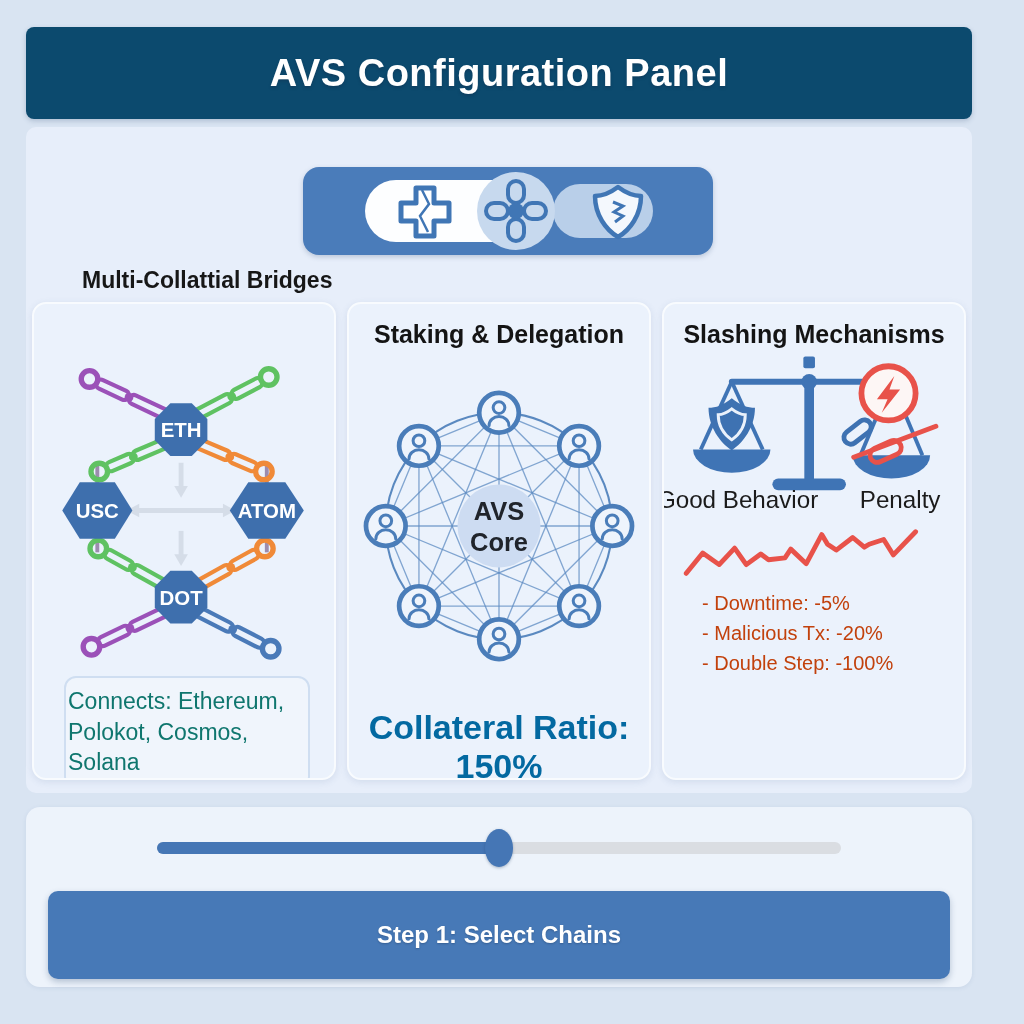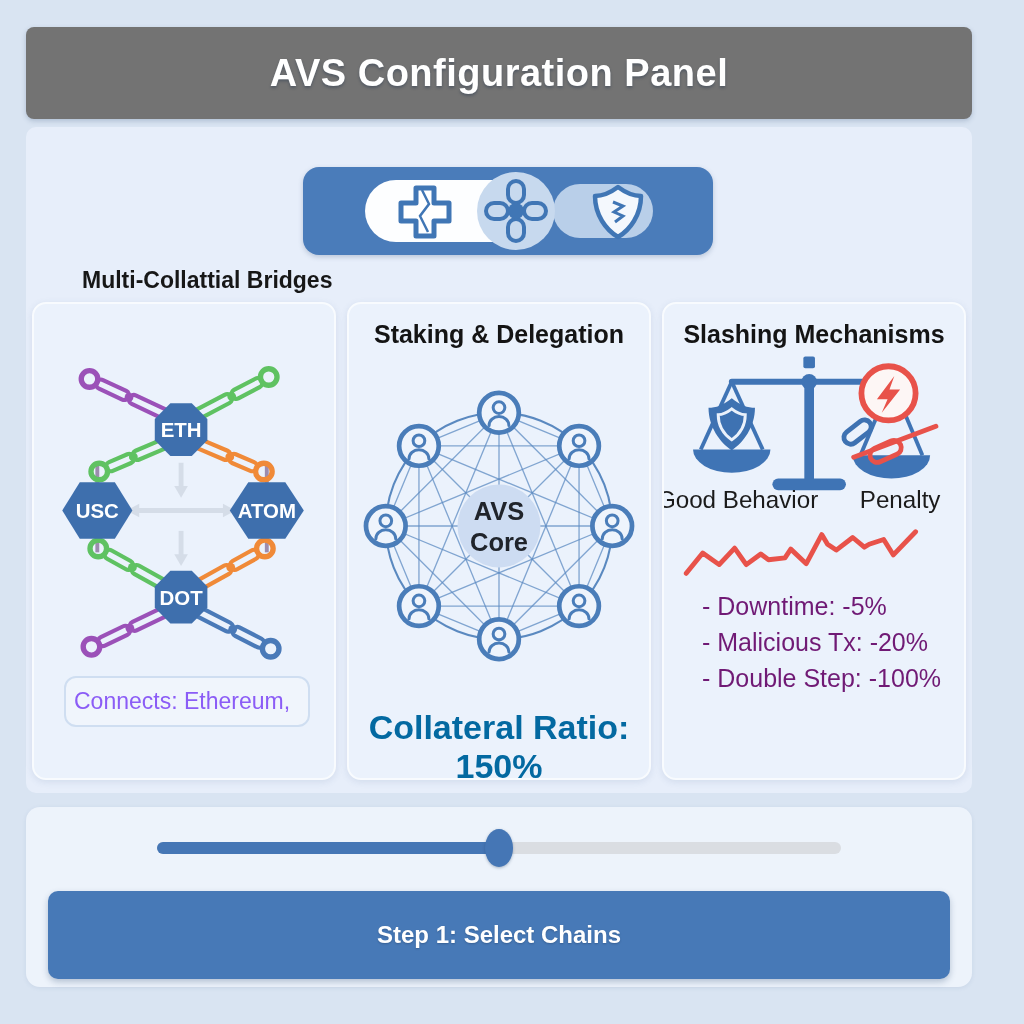--- a/index.html
+++ b/index.html
@@ -6,21 +6,21 @@
   body{
     width:1024px;height:1024px;overflow:hidden;
     background:#d9e4f2;
     font-family:"Liberation Sans", sans-serif;
     color:#1c1c1c;
   }
   .page{width:1024px;height:1024px;position:relative;}
   
   .header{
     position:absolute;left:26px;top:27px;width:946px;height:92px;
-    background:#737373;border-radius:8px;
+    background:#0c4a6e;border-radius:8px;
     display:flex;align-items:center;justify-content:center;
     box-shadow:0 2px 5px rgba(50,80,120,.25);
   }
   .header .title{
     color:#fff;font-size:38px;font-weight:700;letter-spacing:.5px;
     text-shadow:0 2px 3px rgba(20,40,70,.35);
   }
   
   .content{
     position:absolute;left:26px;top:127px;width:946px;height:666px;
@@ -62,21 +62,21 @@
     box-shadow:0 2px 7px rgba(70,100,150,.13);
     position:relative;overflow:hidden;margin-top:10px;
   }
   .panel-title{
     text-align:center;font-size:25px;font-weight:700;color:#141414;
     margin-top:16px;height:30px;
   }
   .note{
     position:absolute;left:30px;right:24px;top:372px;
     background:#f0f5fc;border:2px solid #cfdef1;border-radius:12px;
-    padding:8px 8px;font-size:23px;color:#8b5cf6;line-height:1.33;
+    padding:8px 2px;font-size:23px;color:#0f766e;line-height:1.33;
   }
   .collateral{
     text-align:center;font-size:34px;font-weight:700;color:#0369a1;margin-top:2px;
   }
   
   .slider{position:relative;cursor:pointer;}
   .slider .track{position:absolute;left:0;right:0;background:#dadde2;border-radius:6px;}
   .slider .fill{height:100%;background:#4576b5;border-radius:6px;}
   .slider-mid{width:226px;height:26px;margin:8px auto 0;}
   .slider-mid .track{top:9px;height:8px;}
@@ -85,21 +85,21 @@
     background:#d4d6d9;border:1px solid #c3c6ca;box-shadow:0 1px 2px rgba(0,0,0,.15);
   }
   .slider-big{width:684px;height:38px;margin:22px auto 0;}
   .slider-big .track{top:13px;height:12px;}
   .slider-big .knob{
     position:absolute;top:0;width:28px;height:38px;border-radius:50%;
     background:#4576b5;box-shadow:0 1px 3px rgba(30,60,100,.35);
   }
   
   .penalties{margin:4px 0 0 38px;}
-  .penalty-item{font-size:25px;color:#701a75;margin-bottom:7px;}
+  .penalty-item{font-size:20px;color:#c2410c;margin-bottom:7px;}
   
   .footer{
     position:absolute;left:26px;top:807px;width:946px;height:180px;
     background:#edf3fb;border-radius:14px;
     box-shadow:0 1px 4px rgba(70,100,150,.1);
   }
   .buttons{display:flex;margin:24px 22px 0;}
   .btn{
     flex:1;height:88px;border:none;border-radius:10px;cursor:pointer;
     background:#4779b7;color:#fff;font-family:"Liberation Sans",sans-serif;
@@ -243,20 +243,21 @@
             <polygon points="201,207 220,178 258,178 277,207 258,236 220,236" fill="#3e6fad"></polygon>
             <text x="239" y="215" text-anchor="middle" fill="#fff" font-size="21" font-weight="700">ATOM</text>
           </g>
           <g>
             <polygon points="178,285 162,269 140,269 124,285 124,307 140,323 162,323 178,307" fill="#3e6fad"></polygon>
             <text x="151" y="304" text-anchor="middle" fill="#fff" font-size="21" font-weight="700">DOT</text>
           </g>
         </svg>
         <div class="note">
           <div>Connects: Ethereum,</div>
+          <div>Polokot, Cosmos, Solana</div>
         </div>
       </div>
 
       <div class="panel">
         <div class="panel-title">Staking &amp; Delegation</div>
         <svg id="network-svg" width="100%" height="352" viewBox="0 0 318 352">
             <g>
               <line x1="159" y1="56" x2="243.8528137423857" y2="91.14718625761431" stroke="#5d8bc2" stroke-width="1.4" opacity="0.75"></line>
               <line x1="159" y1="56" x2="279" y2="176" stroke="#5d8bc2" stroke-width="1.4" opacity="0.75"></line>
               <line x1="159" y1="56" x2="243.8528137423857" y2="260.8528137423857" stroke="#5d8bc2" stroke-width="1.4" opacity="0.75"></line>

